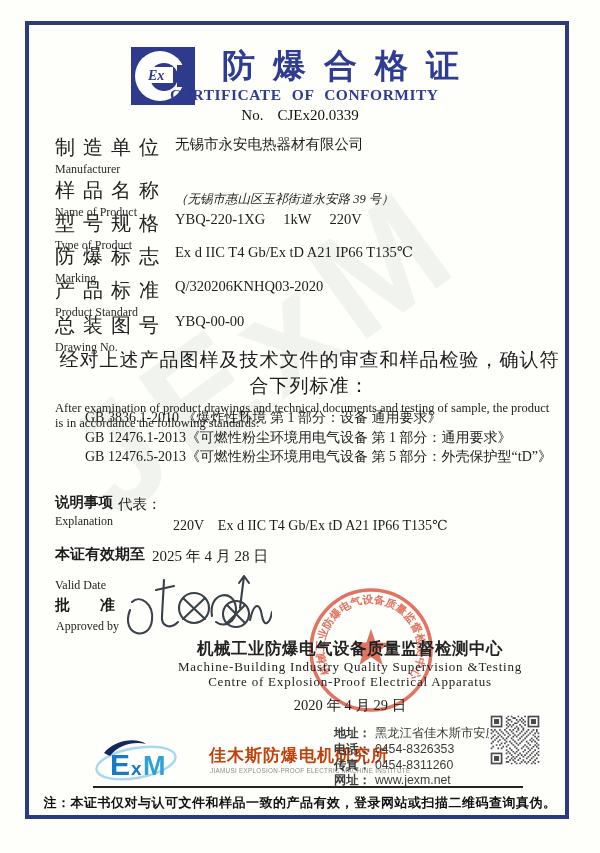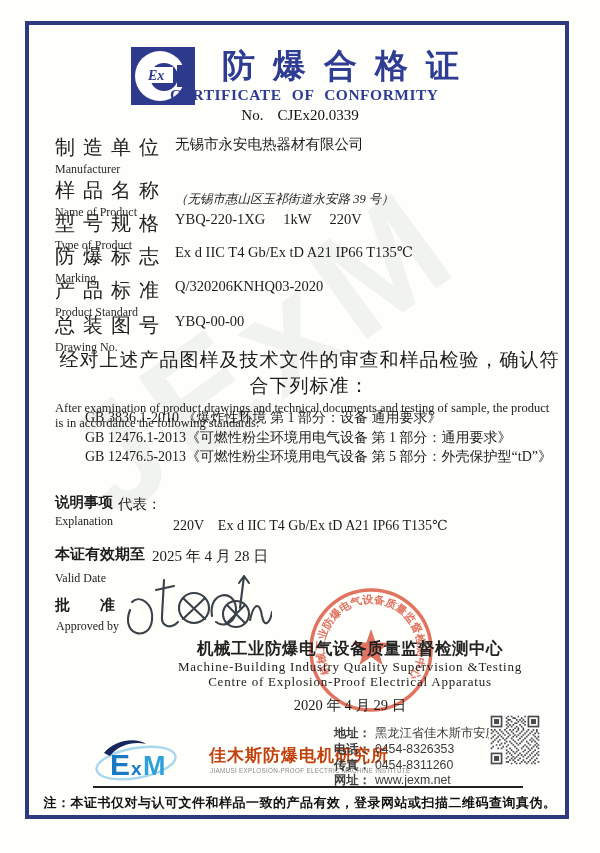--- a/index.html
+++ b/index.html
@@ -34,21 +34,21 @@
   
   .expl-lab{position:absolute;left:55px;top:493px;}
   .ez{font-size:14.5px;font-weight:bold;}
   .ee{font-size:12px;margin-top:2px;}
   .expl-prefix{position:absolute;left:118px;top:495px;font-size:14.5px;}
   .expl-line1{position:absolute;left:163px;top:495px;font-size:14px;white-space:pre;}
   .expl-line2{position:absolute;left:173px;top:517px;font-size:14px;white-space:pre;}
   
   .valid-lab{position:absolute;left:55px;top:545px;}
   .vz{font-size:15px;font-weight:bold;}
-  .ve{font-size:12px;margin-top:7px;}
+  .ve{font-size:12px;margin-top:14px;}
   .valid-val{position:absolute;left:152px;top:547px;font-size:15px;}
   
   .appr-zh{position:absolute;left:55px;top:596px;font-size:15px;font-weight:bold;letter-spacing:30px;white-space:nowrap;}
   .appr-en{position:absolute;left:56px;top:619px;font-size:12px;}
   .sig{position:absolute;left:112px;top:568px;}
   .stamp{position:absolute;left:306px;top:585px;opacity:.85;mix-blend-mode:multiply;}
   .issuer{position:absolute;left:95px;top:638px;width:510px;text-align:center;}
   .iss-zh{font-size:16.5px;font-weight:bold;letter-spacing:0.5px;color:#222;}
   .iss-en{font-size:13px;letter-spacing:0.8px;line-height:1.12;color:#222;}
   .iss-date{font-size:14.5px;margin-top:7px;}

